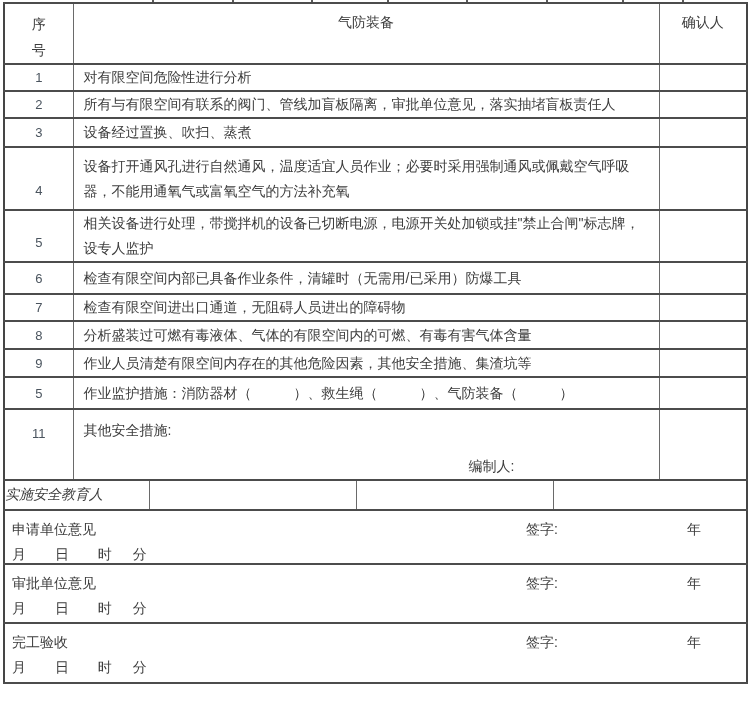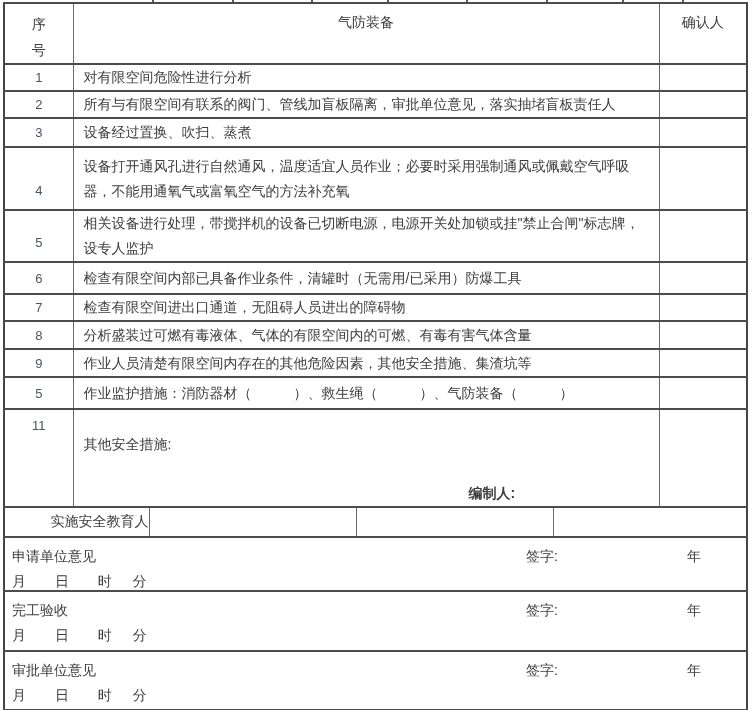--- a/index.html
+++ b/index.html
@@ -34,30 +34,30 @@
   table.form{border:2px solid #454545;}
 
   
   tr.hdr td{vertical-align:top;text-align:center;}
   td.hdr-serial{padding-top:7px;line-height:26px;}
   td.hdr-measures,td.hdr-confirm{padding-top:10px;}
 
   
   td.no{text-align:center;vertical-align:middle;font-size:13px;color:#4a545e;}
   td.no-bottom{vertical-align:bottom;padding-bottom:11px;}
-  td.no-top{vertical-align:top;padding-top:8px;}
+  td.no-top{vertical-align:top;padding-top:16px;}
   td.txt{vertical-align:middle;padding:0 10px;line-height:25px;}
-  td.txt-top{vertical-align:top;padding-top:22px;}
-  .compiler{margin-left:385px;margin-top:24px;font-weight:bold;}
+  td.txt-top{vertical-align:top;padding-top:8px;}
+  .compiler{margin-left:385px;margin-top:11px;}
 
   
   td.blank{background:#ffffff;}
 
   
-  td.edu-label{text-align:right;vertical-align:middle;}
+  td.edu-label{text-align:left;vertical-align:middle;font-style:italic;}
 
   
   td.section{position:relative;vertical-align:top;}
   .sec-line1{position:relative;margin-top:9px;height:18px;line-height:18px;}
   .sec-title{margin-left:7px;}
   .sec-sign{position:absolute;left:521px;top:0;}
   .sec-year{position:absolute;left:682px;top:0;}
   .sec-line2{margin-top:7px;height:18px;line-height:18px;}
   .sec-line2 span{display:inline-block;}
   .t0{margin-left:7px;} .t1{margin-left:25px;} .t2{margin-left:25px;} .t3{margin-left:17px;}
@@ -175,47 +175,47 @@
         </div>
         <div class="sec-line2">
           <span class="t0">月</span>
           <span class="t1">日</span>
           <span class="t2">时</span>
           <span class="t3">分</span>
         </div>
       </td>
     </tr>
 
+    <tr style="height:59px">
+      <td colspan="6" class="section">
+        <div class="sec-line1">
+          <span class="sec-title">审批单位意见</span>
+          <span class="sec-sign">签字:</span>
+          <span class="sec-year">年</span>
+        </div>
+        <div class="sec-line2">
+          <span class="t0">月</span>
+          <span class="t1">日</span>
+          <span class="t2">时</span>
+          <span class="t3">分</span>
+        </div>
+      </td>
+    </tr>
+
     <tr style="height:60px">
       <td colspan="6" class="section">
         <div class="sec-line1">
           <span class="sec-title">完工验收</span>
           <span class="sec-sign">签字:</span>
           <span class="sec-year">年</span>
         </div>
         <div class="sec-line2">
           <span class="t0">月</span>
           <span class="t1">日</span>
           <span class="t2">时</span>
           <span class="t3">分</span>
         </div>
       </td>
     </tr>
 
-    <tr style="height:59px">
-      <td colspan="6" class="section">
-        <div class="sec-line1">
-          <span class="sec-title">审批单位意见</span>
-          <span class="sec-sign">签字:</span>
-          <span class="sec-year">年</span>
-        </div>
-        <div class="sec-line2">
-          <span class="t0">月</span>
-          <span class="t1">日</span>
-          <span class="t2">时</span>
-          <span class="t3">分</span>
-        </div>
-      </td>
-    </tr>
-
   </tbody>
     </table>
 </div>
 
 </body></html>

